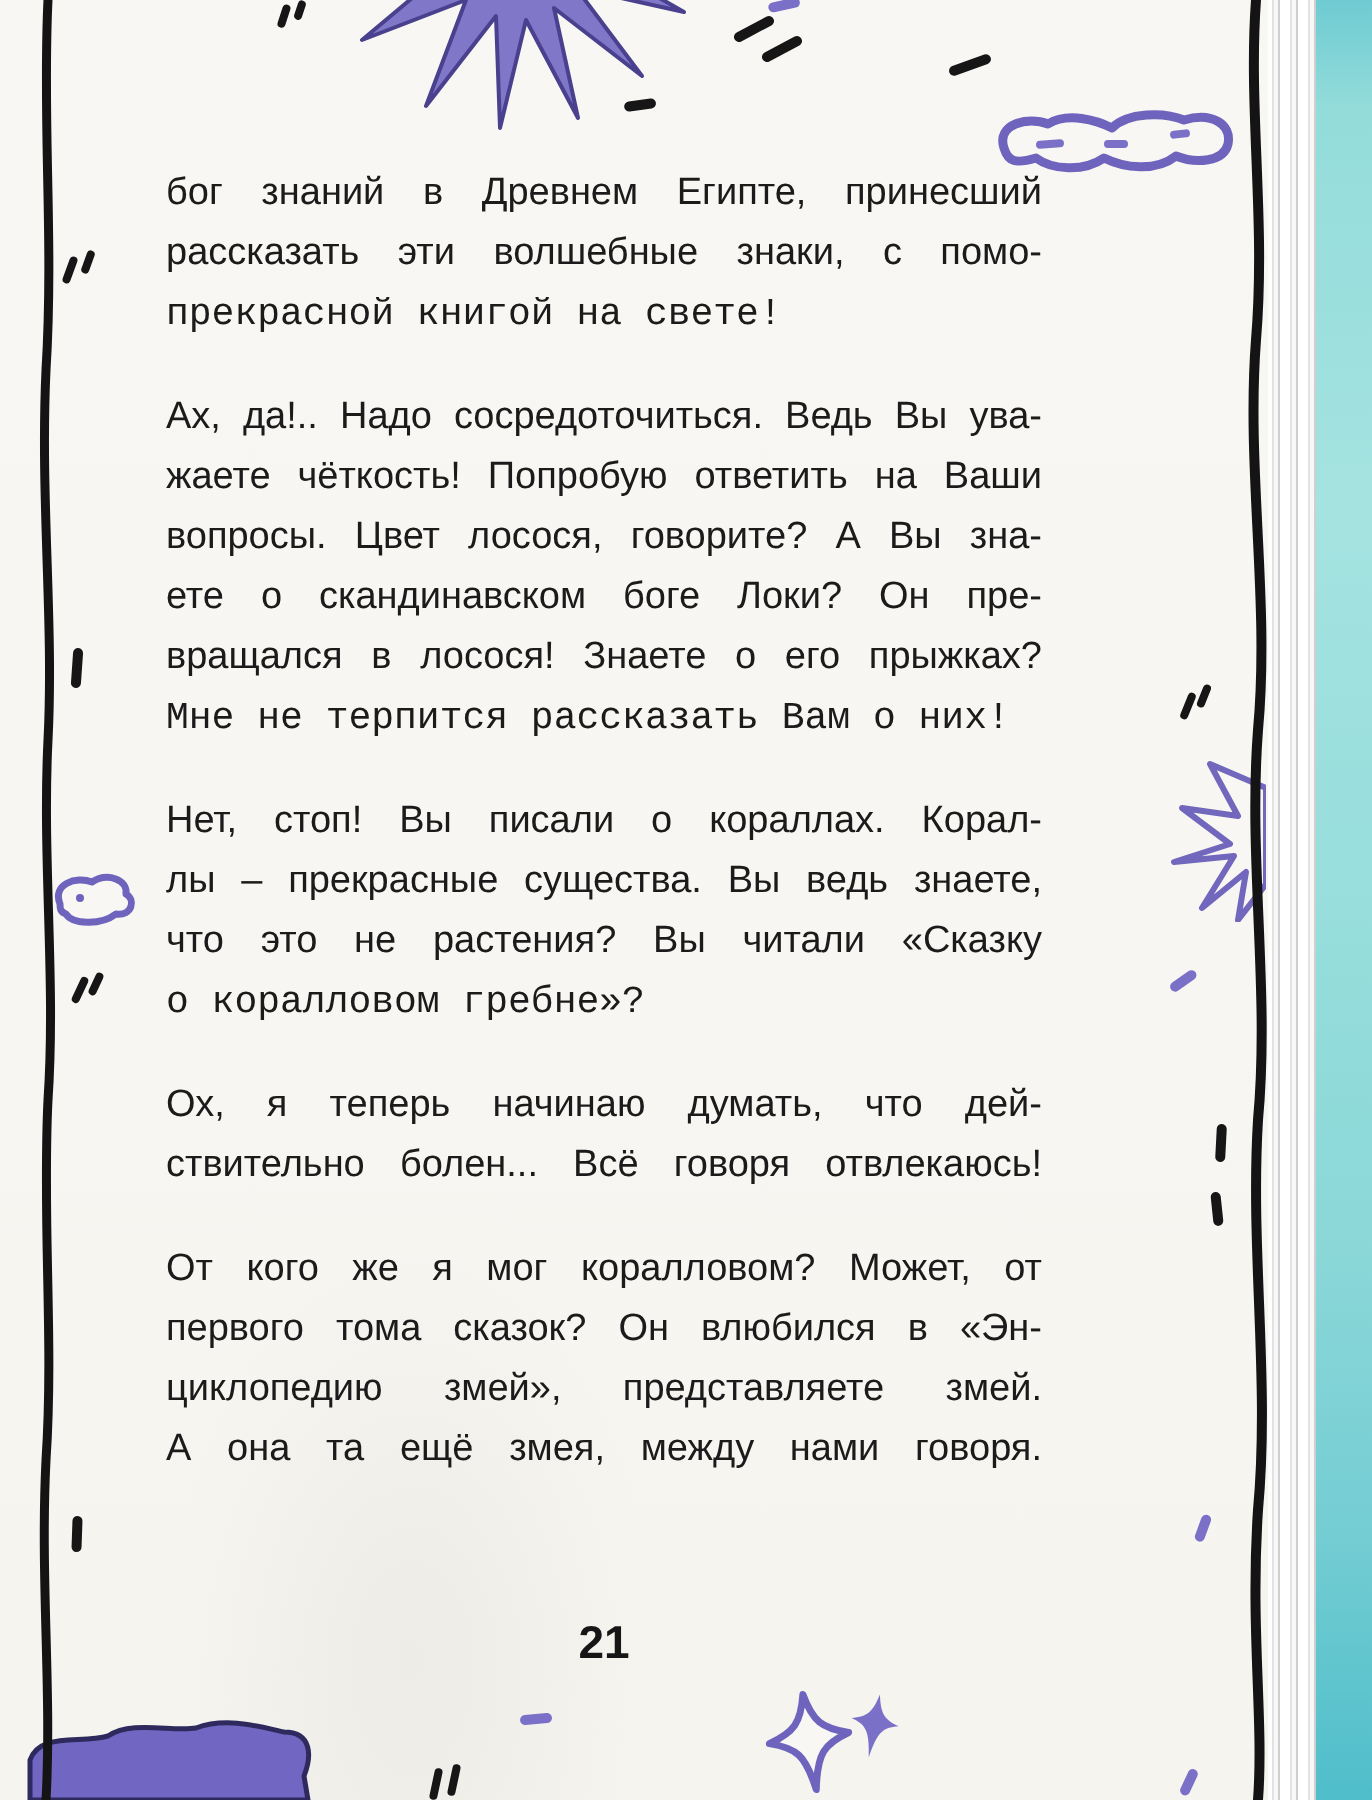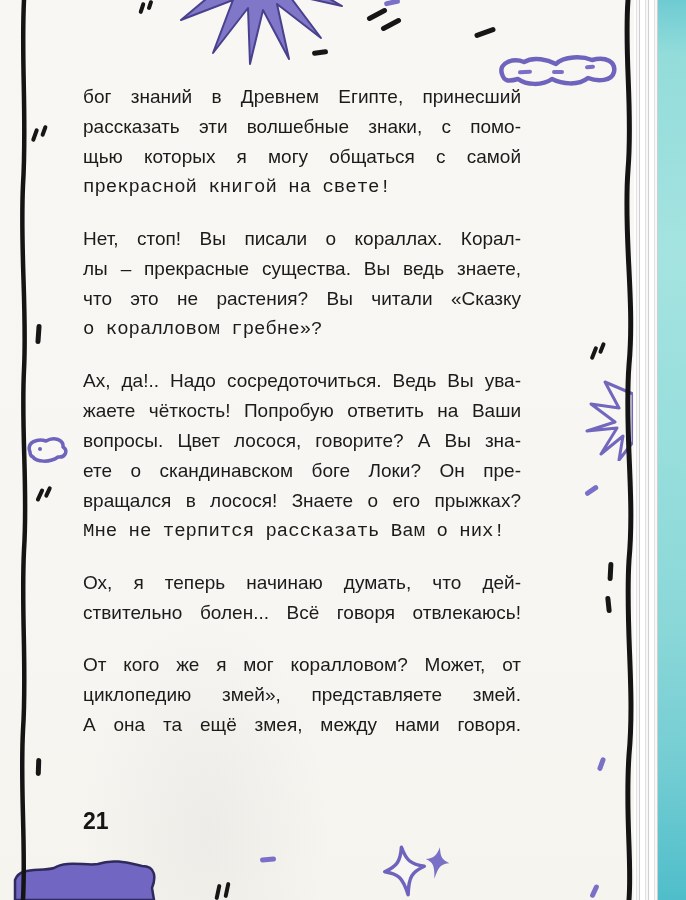--- a/index.html
+++ b/index.html
@@ -20,21 +20,21 @@
   }
   .para{margin:0 0 22px 0;}
   .line{
     white-space:nowrap;
     text-align:justify;text-align-last:justify;
     height:30px;
   }
   .line.last{text-align-last:left;font-family:Liberation Mono, monospace;}
   .page-number{
     position:absolute;left:83px;top:808px;width:438px;
-    text-align:left;font-weight:bold;font-size:23px;color:#161616;
+    text-align:center;font-weight:bold;font-size:23px;color:#161616;
   }
   .deco{position:absolute;}
   .dash{position:absolute;background:#161616;border-radius:3px;}
   .pdash{position:absolute;background:#7b70c7;border-radius:3px;}
   .page-edge{
     position:absolute;left:634px;top:0;width:24px;height:900px;
     background:repeating-linear-gradient(90deg,
       #ffffff 0px,#ffffff 2px,#e2e2e2 2px,#e2e2e2 3px,
       #f8f8f8 3px,#f8f8f8 5px,#cfcfcf 5px,#cfcfcf 6px,
       #ffffff 6px,#ffffff 9px);
@@ -106,43 +106,43 @@
   <div class="pdash" style="left:384px;top:0;width:16px;height:4.5px;transform:rotate(-12deg);"></div>
   <div class="pdash" style="left:584px;top:488px;width:15px;height:4.5px;transform:rotate(-35deg);"></div>
   <div class="pdash" style="left:599px;top:757px;width:4.5px;height:14px;transform:rotate(20deg);"></div>
   <div class="pdash" style="left:592px;top:884px;width:4.5px;height:14px;transform:rotate(25deg);"></div>
   <div class="pdash" style="left:260px;top:857px;width:16px;height:4.5px;transform:rotate(-5deg);"></div>
 
   <div class="text-block">
       <div class="para">
         <div class="line">бог знаний в Древнем Египте, принесший</div>
         <div class="line">рассказать эти волшебные знаки, с помо-</div>
-        <div class="line">щью которых я могу общаться с самой</div>
         <div class="line last">прекрасной книгой на свете!</div>
-      </div>
-      <div class="para">
-        <div class="line">Нет, стоп! Вы писали о кораллах. Корал-</div>
-        <div class="line">лы – прекрасные существа. Вы ведь знаете,</div>
-        <div class="line">что это не растения? Вы читали «Сказку</div>
-        <div class="line last">о коралловом гребне»?</div>
       </div>
       <div class="para">
         <div class="line">Ах, да!.. Надо сосредоточиться. Ведь Вы ува-</div>
         <div class="line">жаете чёткость! Попробую ответить на Ваши</div>
         <div class="line">вопросы. Цвет лосося, говорите? А Вы зна-</div>
         <div class="line">ете о скандинавском боге Локи? Он пре-</div>
         <div class="line">вращался в лосося! Знаете о его прыжках?</div>
         <div class="line last">Мне не терпится рассказать Вам о них!</div>
       </div>
       <div class="para">
+        <div class="line">Нет, стоп! Вы писали о кораллах. Корал-</div>
+        <div class="line">лы – прекрасные существа. Вы ведь знаете,</div>
+        <div class="line">что это не растения? Вы читали «Сказку</div>
+        <div class="line last">о коралловом гребне»?</div>
+      </div>
+      <div class="para">
         <div class="line">Ох, я теперь начинаю думать, что дей-</div>
         <div class="line">ствительно болен... Всё говоря отвлекаюсь!</div>
       </div>
       <div class="para">
         <div class="line">От кого же я мог коралловом? Может, от</div>
+        <div class="line">первого тома сказок? Он влюбился в «Эн-</div>
         <div class="line">циклопедию змей», представляете змей.</div>
         <div class="line">А она та ещё змея, между нами говоря.</div>
       </div>
     </div>
 
   <div class="page-number">21</div>
 
   <svg class="deco" style="left:0;top:0;" width="50" height="900" viewBox="0 0 50 900">
     <path d="M24,0 C21,60 27,120 23,185 C20,250 27,310 24,370 C21,430 28,490 24,550 C21,610 27,670 23,730 C20,790 26,845 23,900" fill="none" stroke="#141414" stroke-width="4.5" stroke-linecap="round"></path>
   </svg>

